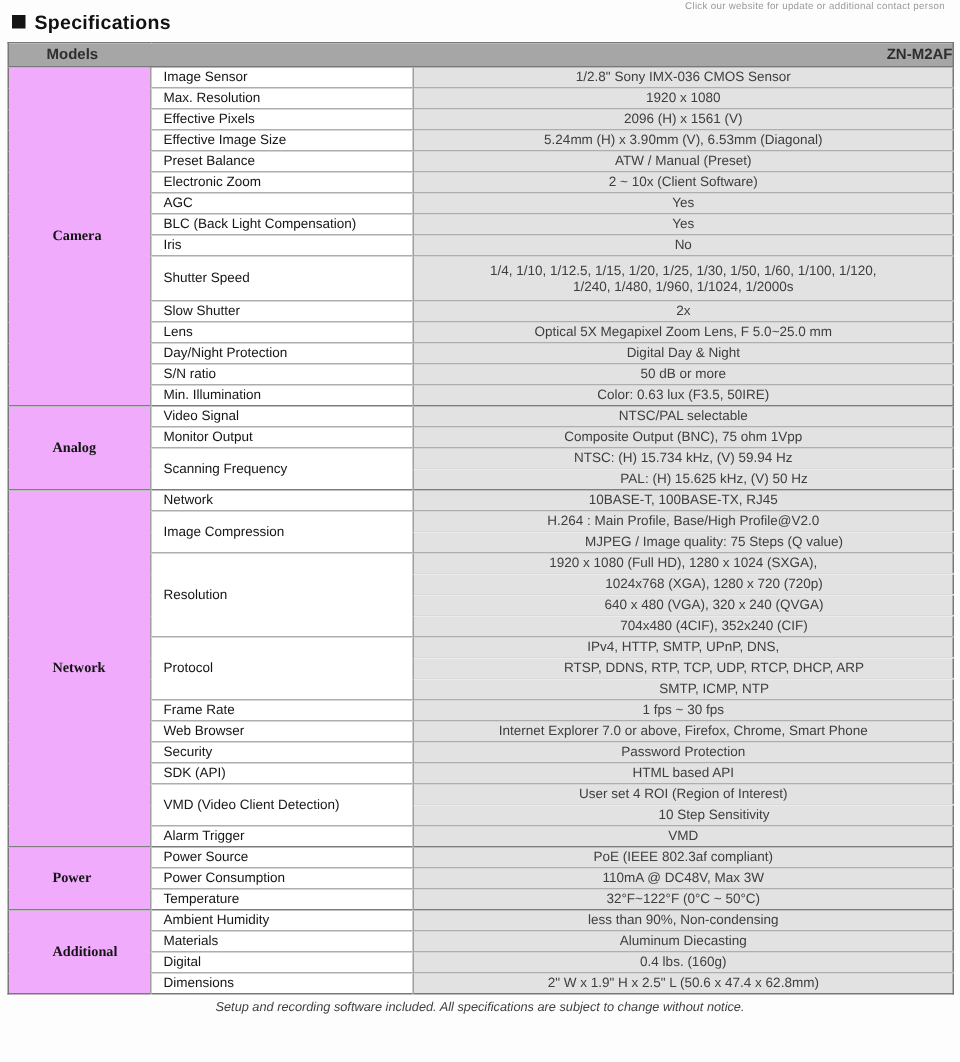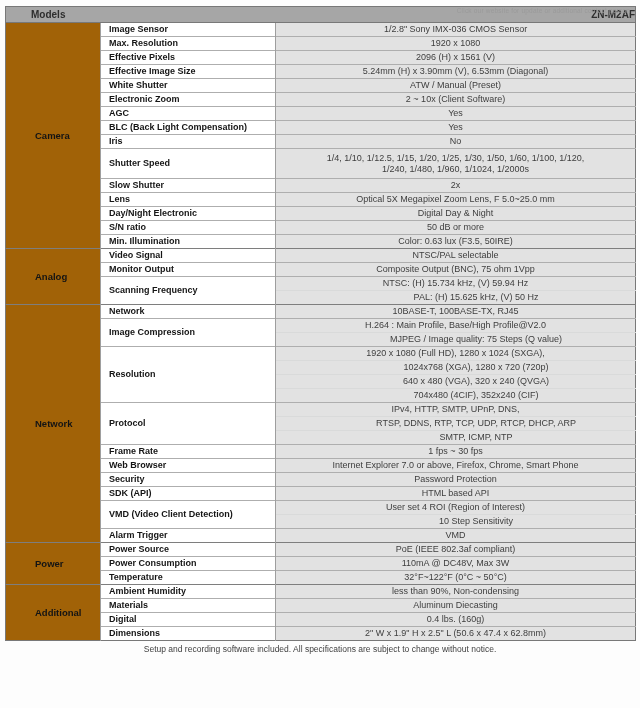--- a/index.html
+++ b/index.html
@@ -37,54 +37,59 @@
     background:var(--header-bg,#a6a6a6);
     color:var(--header-text,#2e2e2e);
     font-weight:bold; font-size:10px;
     border-bottom:1px solid #787878;
   }
   td.hdr-models { padding-left:25px; text-align:left; }
   td.hdr-model  { text-align:right; }
 
   td.group-cell {
     font-weight:bold; font-size:9.5px; color:#141414;
-    padding-left:29px; background:#a16207;
+    padding-left:29px; background:#f0abfc;
     border-top:1px solid #aeaeae;
+    font-family:Liberation Serif, serif;
   }
   td.name-cell {
-    font-weight:bold; font-size:9px; color:#151515;
+    font-weight:normal; font-size:9px; color:#151515;
     padding-left:8px; background:#fff;
     border-left:1px solid #9e9e9e;
     border-top:1px solid #aeaeae;
     line-height:1.1;
   }
   td.value-cell {
     font-size:9px; color:#3e3e3e; text-align:center;
     background:var(--value-bg,#e2e2e2);
     border-left:1px solid #9e9e9e;
     border-top:1px solid #aeaeae;
     white-space:pre-line; line-height:1.2;
     padding:0 3px;
   }
   tr.subrow td.value-cell { border-top:1px solid #d9dada;padding-left:44px; }
   tr.gstart td { border-top:1px solid #7e7e7e !important; }
 
   .footer-note {
     width:630px; margin:3px 0 0 5px;
-    text-align:center; 
+    text-align:center; font-style:italic;
     font-size:8.5px; color:#3f3f3f;
   }
 </style>
 </head>
 <body>
 
 <div class="page">
 
   <div class="top-note">Click our website for update or additional contact person</div>
 
+  <div class="title-row">
+    <span class="title-square"></span>
+    <span class="page-title">Specifications</span>
+  </div>
 
   <table class="spec">
     <colgroup>
       <col class="c-group">
         <col class="c-name">
         <col class="c-value">
     </colgroup>
     <tbody id="spec-tbody">
       <tr class="hdr">
         <td class="hdr-cell hdr-models" colspan="2">Models</td>
@@ -101,21 +106,21 @@
         </tr>
         <tr>
           <td class="name-cell" rowspan="1">Effective Pixels</td>
           <td class="value-cell">2096 (H) x 1561 (V)</td>
         </tr>
         <tr>
           <td class="name-cell" rowspan="1">Effective Image Size</td>
           <td class="value-cell">5.24mm (H) x 3.90mm (V), 6.53mm (Diagonal)</td>
         </tr>
         <tr>
-          <td class="name-cell" rowspan="1">White Shutter</td>
+          <td class="name-cell" rowspan="1">Preset Balance</td>
           <td class="value-cell">ATW / Manual (Preset)</td>
         </tr>
         <tr>
           <td class="name-cell" rowspan="1">Electronic Zoom</td>
           <td class="value-cell">2 ~ 10x (Client Software)</td>
         </tr>
         <tr>
           <td class="name-cell" rowspan="1">AGC</td>
           <td class="value-cell">Yes</td>
         </tr>
@@ -134,21 +139,21 @@
         </tr>
         <tr>
           <td class="name-cell" rowspan="1">Slow Shutter</td>
           <td class="value-cell">2x</td>
         </tr>
         <tr>
           <td class="name-cell" rowspan="1">Lens</td>
           <td class="value-cell">Optical 5X Megapixel Zoom Lens, F 5.0~25.0 mm</td>
         </tr>
         <tr>
-          <td class="name-cell" rowspan="1">Day/Night Electronic</td>
+          <td class="name-cell" rowspan="1">Day/Night Protection</td>
           <td class="value-cell">Digital Day &amp; Night</td>
         </tr>
         <tr>
           <td class="name-cell" rowspan="1">S/N ratio</td>
           <td class="value-cell">50 dB or more</td>
         </tr>
         <tr>
           <td class="name-cell" rowspan="1">Min. Illumination</td>
           <td class="value-cell">Color: 0.63 lux (F3.5, 50IRE)</td>
         </tr>

